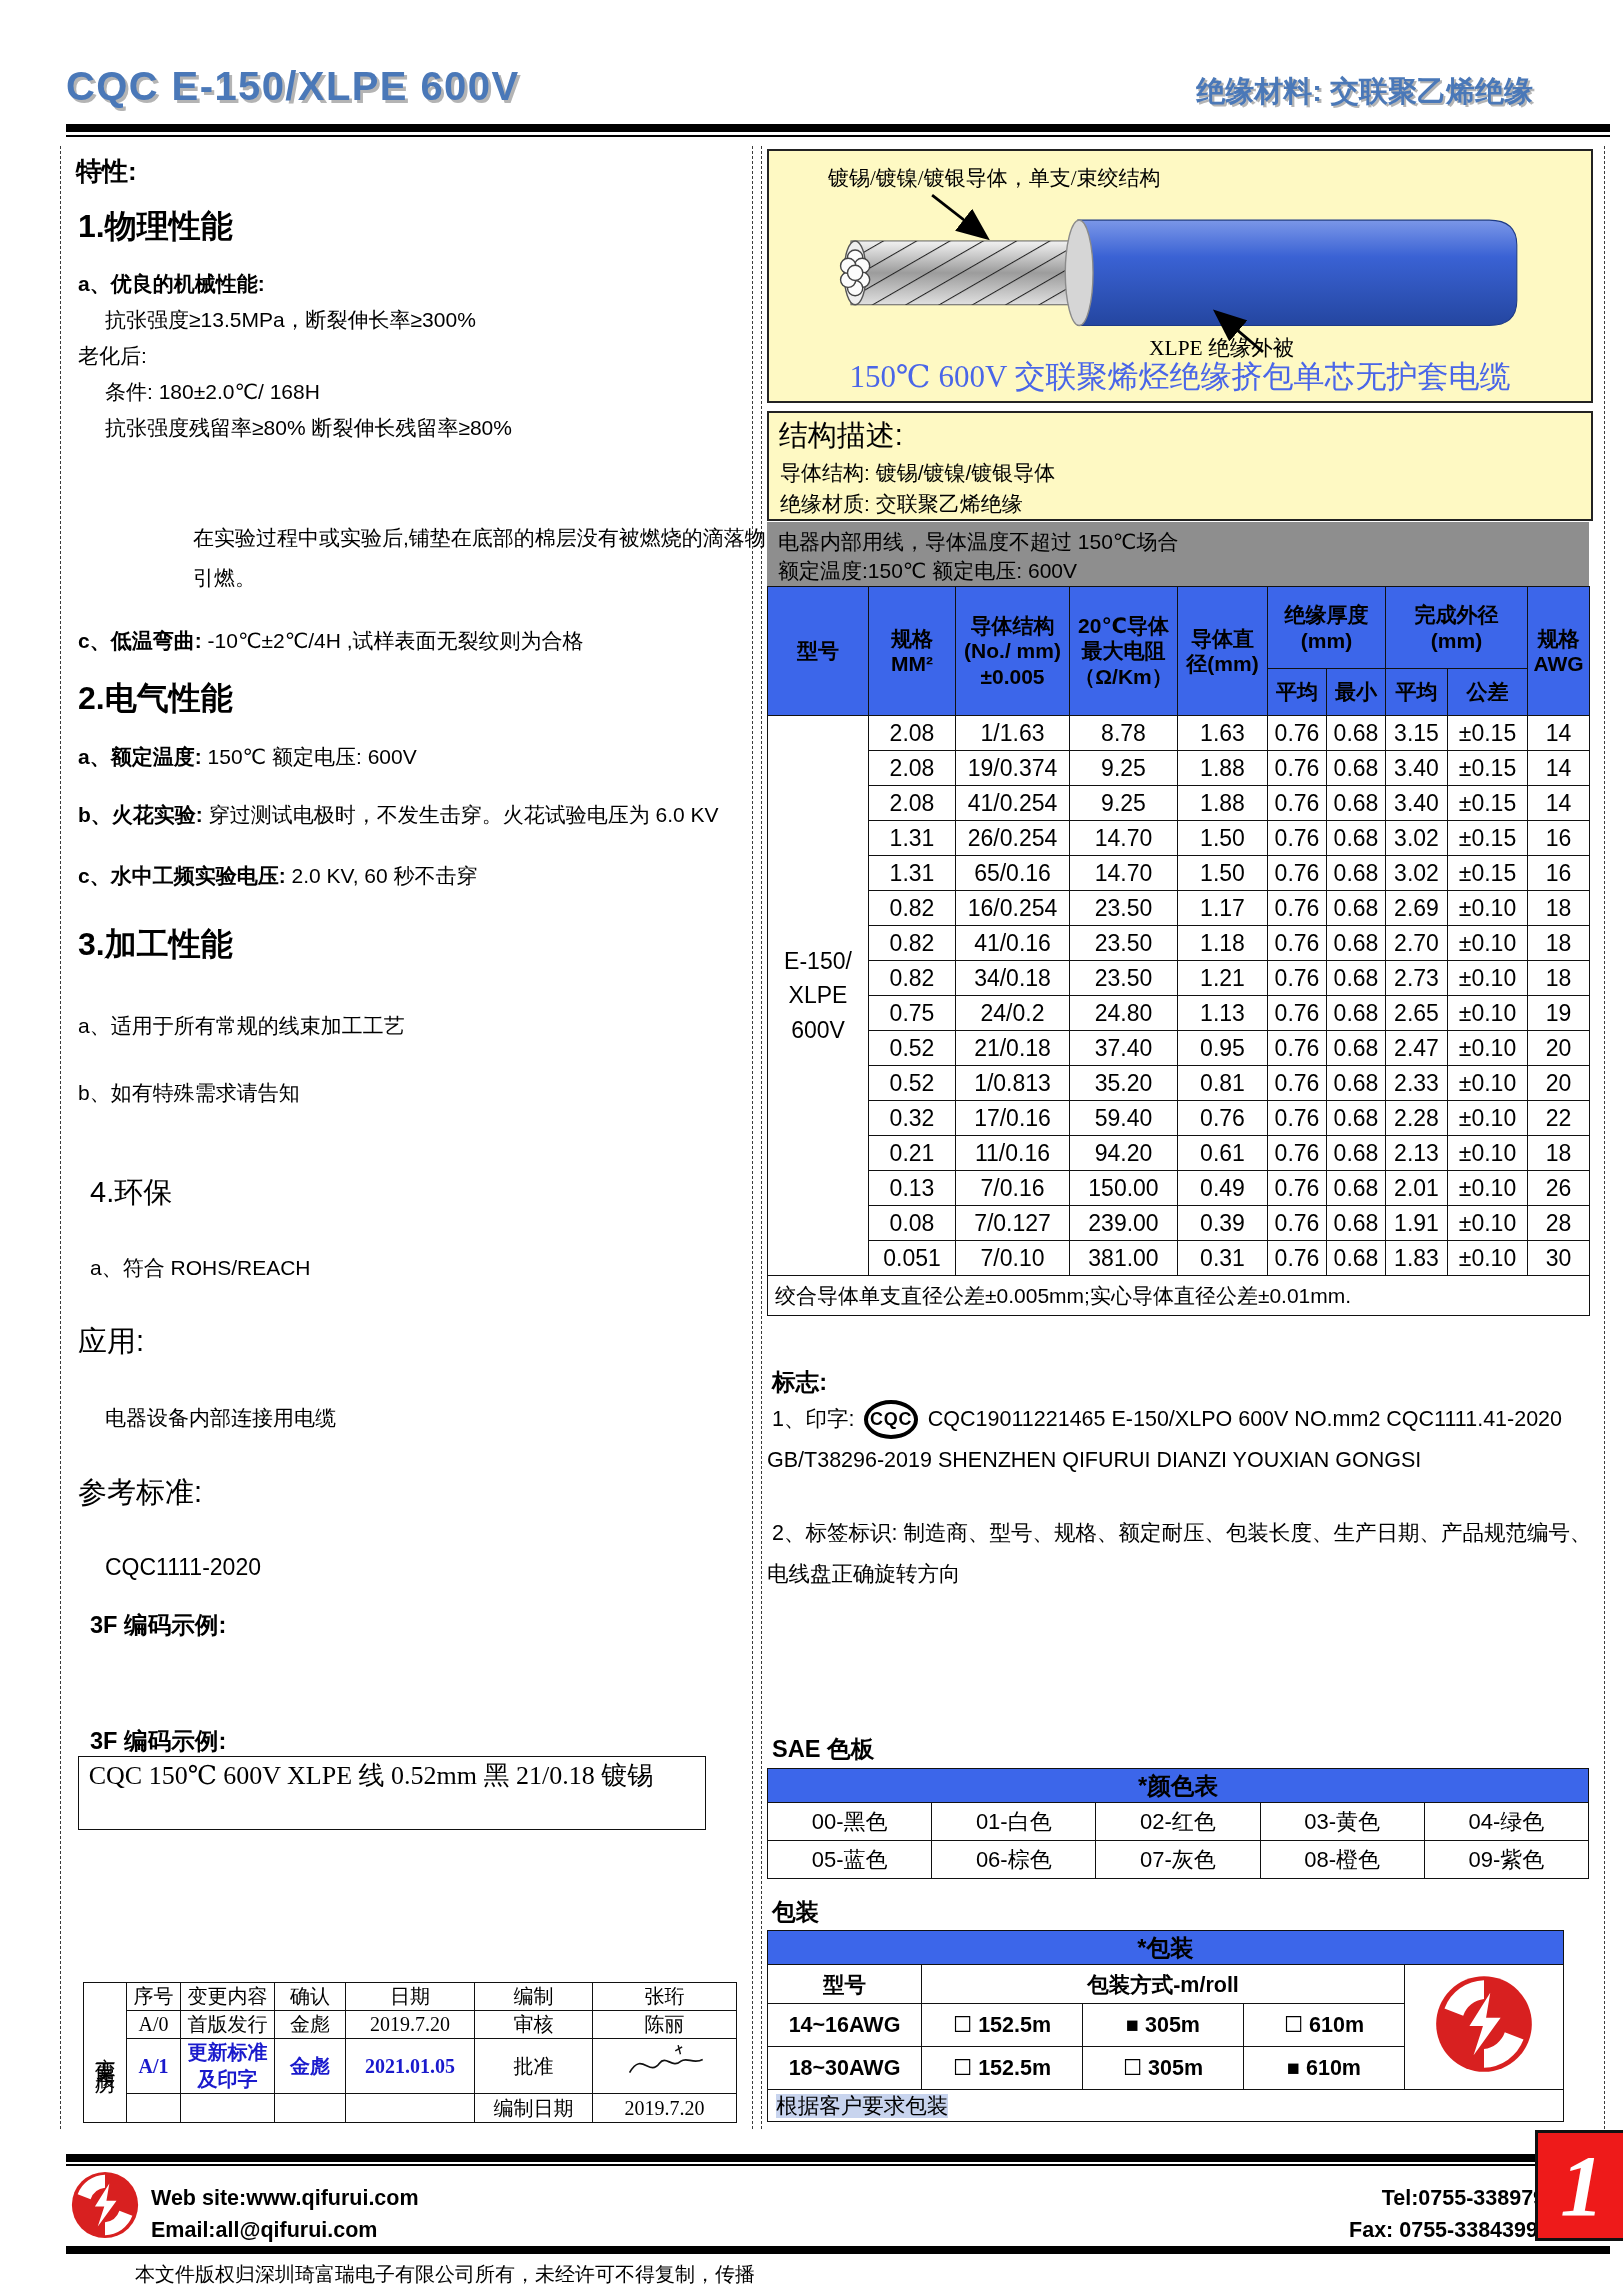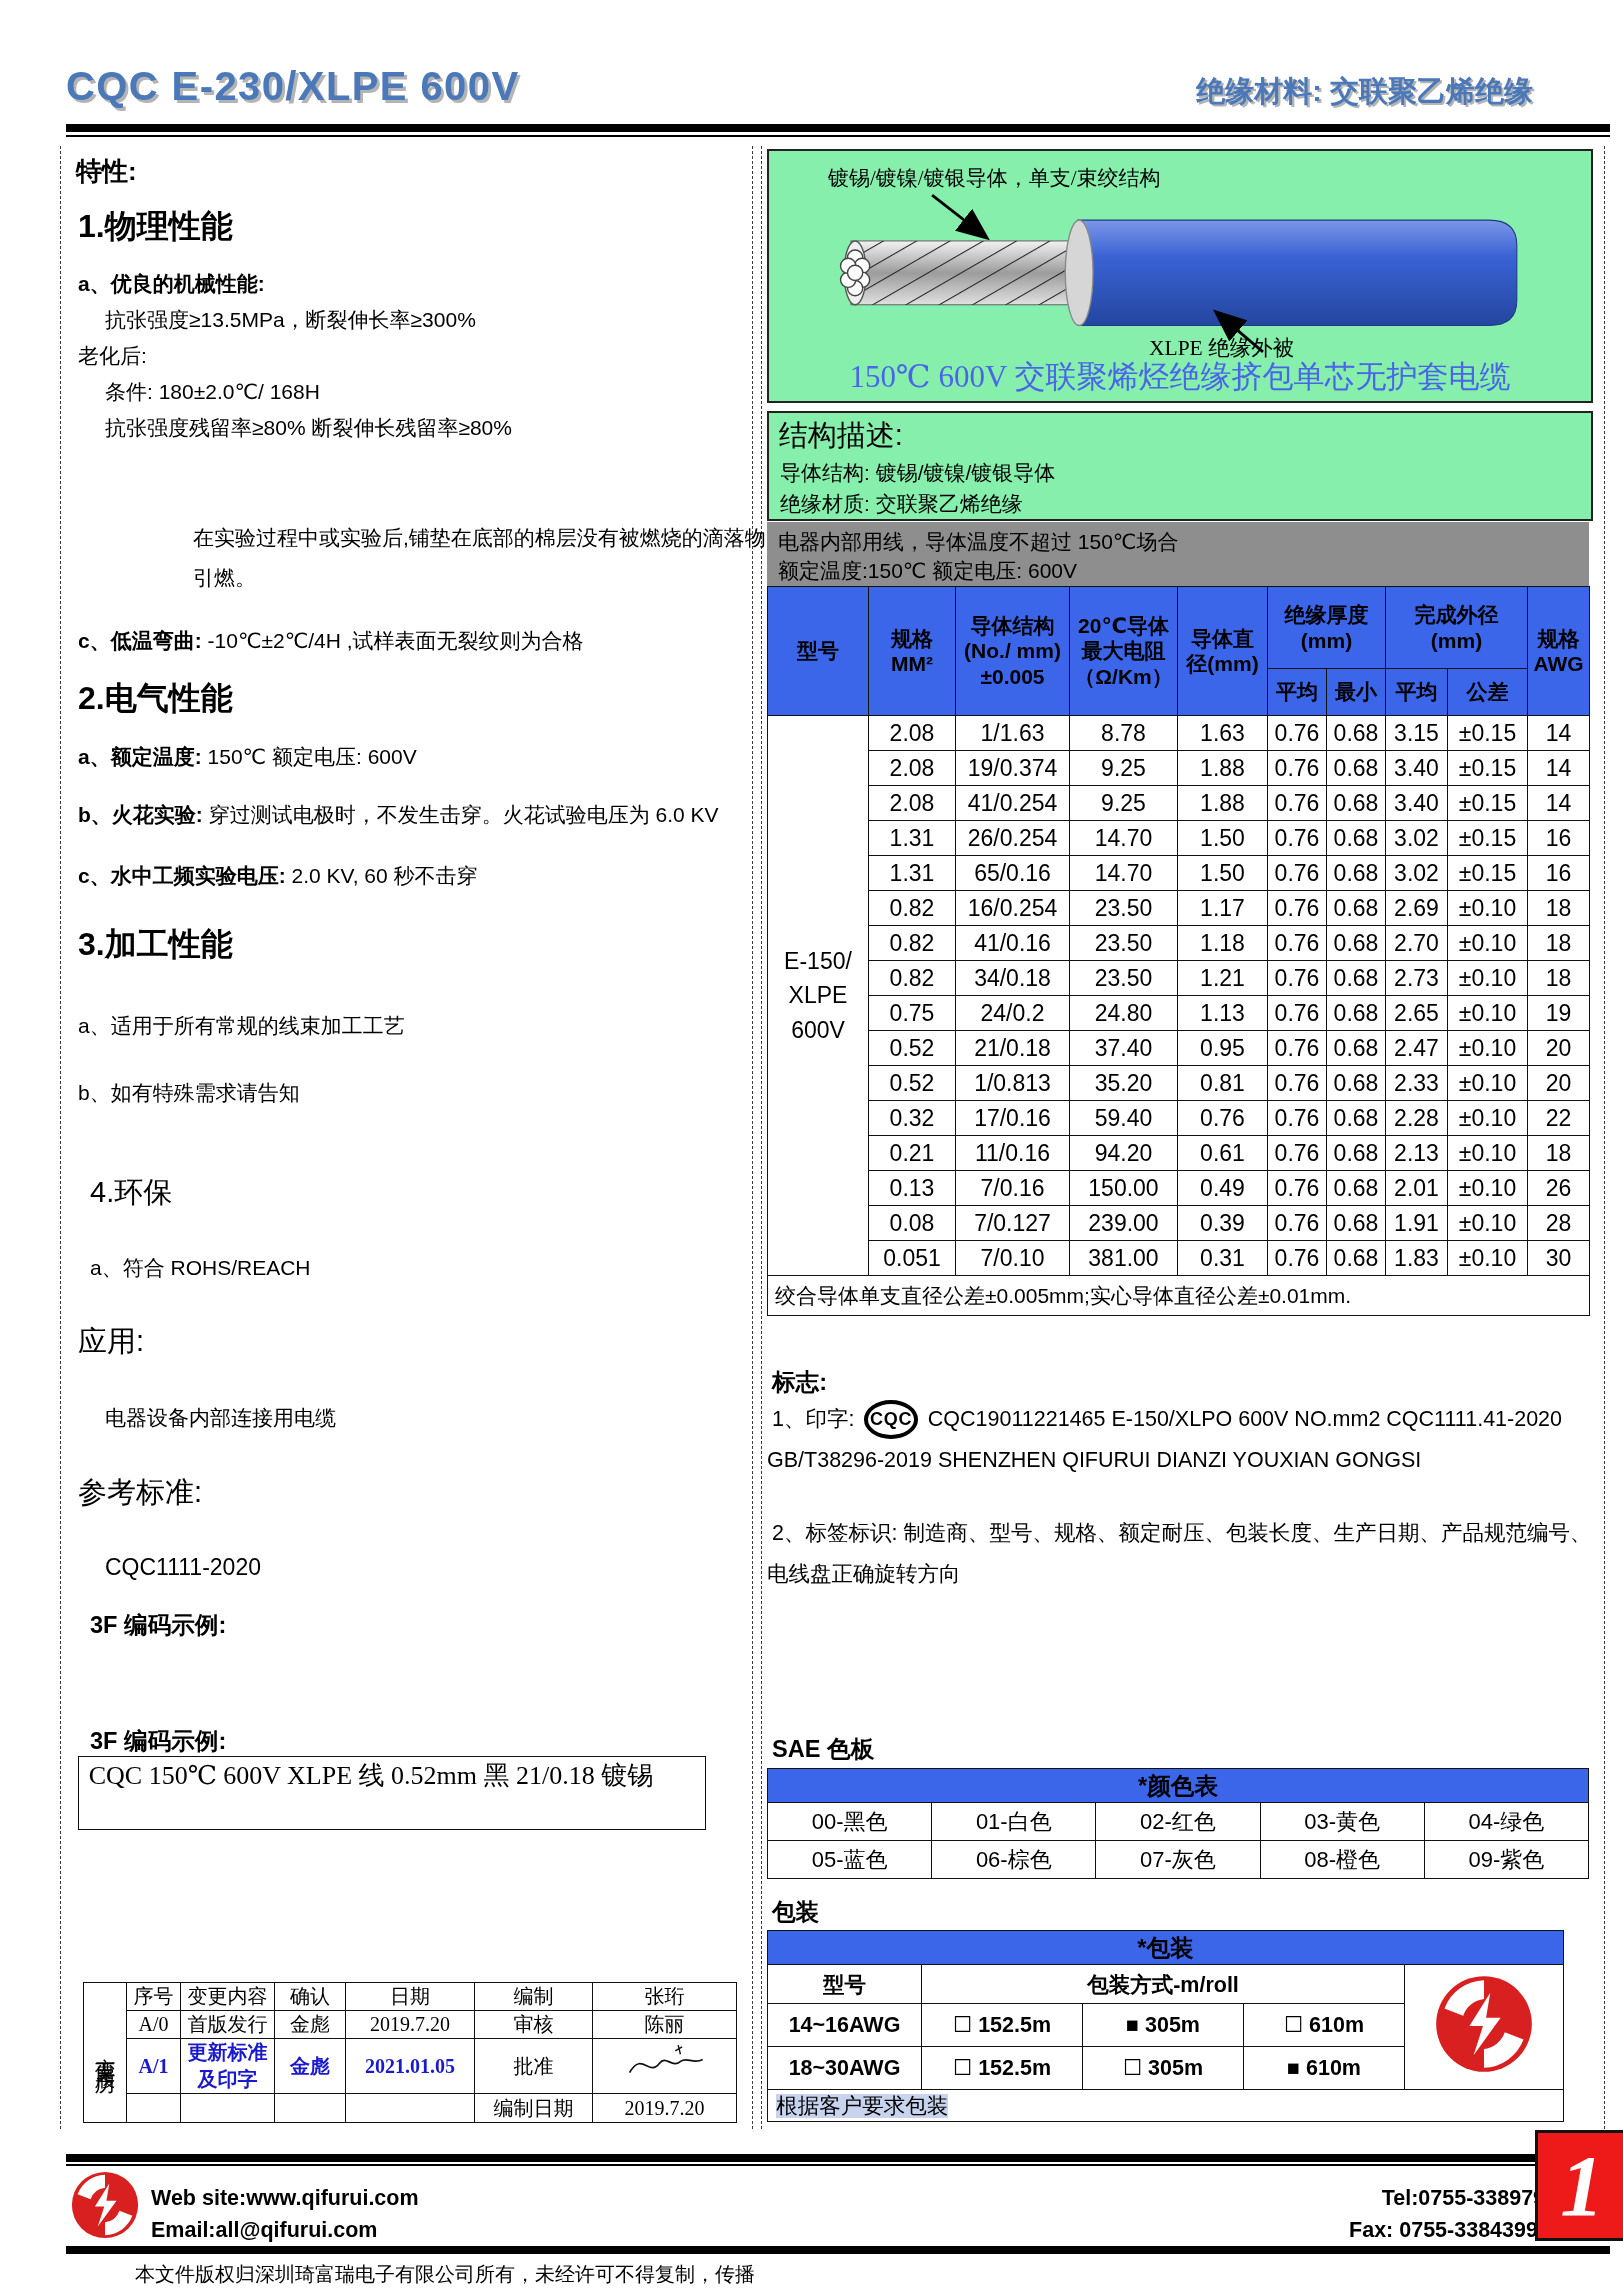--- a/index.html
+++ b/index.html
@@ -27,21 +27,21 @@
   
   .codebox{position:absolute;border:1.4px solid #111;background:#fff}
   .codebox .ln{padding-left:9.7px;display:flex;align-items:center;font-size:26px}
   
   .code-table td{height:36px;font-size:23.6px;font-family:"Liberation Serif","DejaVu Serif",serif}
   
   .rev-table td{font-size:20px;font-family:"Liberation Serif","DejaVu Serif",serif}
   .rev-table .vert{writing-mode:vertical-rl;text-orientation:upright;letter-spacing:5.6px;font-size:21px}
   .rev-blue{color:#1a1acc;font-weight:bold}
   
-  .box{position:absolute;border:2.1px solid #222;background:#86efac}
+  .box{position:absolute;border:2.1px solid #222;background:#fef9c3}
   .graybar{position:absolute;background:#8e8e8e}
   
   .spec-table th{background:#3c66ea;font-size:21px;font-weight:bold;white-space:pre-line;line-height:1.2}
   .spec-table td{font-size:23px;height:34px}
   .spec-table .model{white-space:pre-line;font-size:23px;line-height:1.5}
   .spec-table .note{font-size:21px;text-align:left;padding:5.6px 0 5.6px 7px;height:auto}
   
   .sae-table td{font-size:22px;height:37px}
   .sae-table .bar,.pack-table .bar{background:#3c66ea;font-weight:bold;font-size:23.6px;height:33px}
   .pack-table td{font-size:21.5px;font-weight:bold}
@@ -51,21 +51,21 @@
              border-radius:50%;width:46px;height:30.5px;font-weight:900;font-size:18px;letter-spacing:0.7px;margin:0 9.7px}
   .pagebox{position:absolute;background:#ee1a1a;border:3.5px solid #111;border-right:none;
            display:flex;align-items:center;justify-content:center}
   .pagebox span{color:#fff;font-size:87px;font-style:italic;font-weight:bold;font-family:"Liberation Serif",serif}
 </style>
 </head>
 <body>
 
 <div id="page">
 
-  <div class="abs hdr-title" style="left:66px;top:64px">CQC E-230/XLPE 600V</div>
+  <div class="abs hdr-title" style="left:66px;top:64px">CQC E-150/XLPE 600V</div>
   <div class="abs hdr-sub" style="right:90px;top:72px">绝缘材料: 交联聚乙烯绝缘</div>
   <div class="rule" style="left:66px;top:2154px;width:1544px;height:7.6px"></div>
   <div class="rule" style="left:66px;top:2164px;width:1544px;height:2.1px"></div>
   <div class="rule" style="left:66px;top:124px;width:1544px;height:8.3px"></div>
   <div class="rule" style="left:66px;top:135px;width:1544px;height:2.1px"></div>
 
   <div class="dash" style="left:60px;top:146px;height:1983px"></div>
   <div class="dash" style="left:752px;top:146px;height:1983px"></div>
   <div class="dash" style="left:761px;top:146px;height:1983px"></div>
   <div class="dash" style="left:1604px;top:146px;height:1983px"></div>

